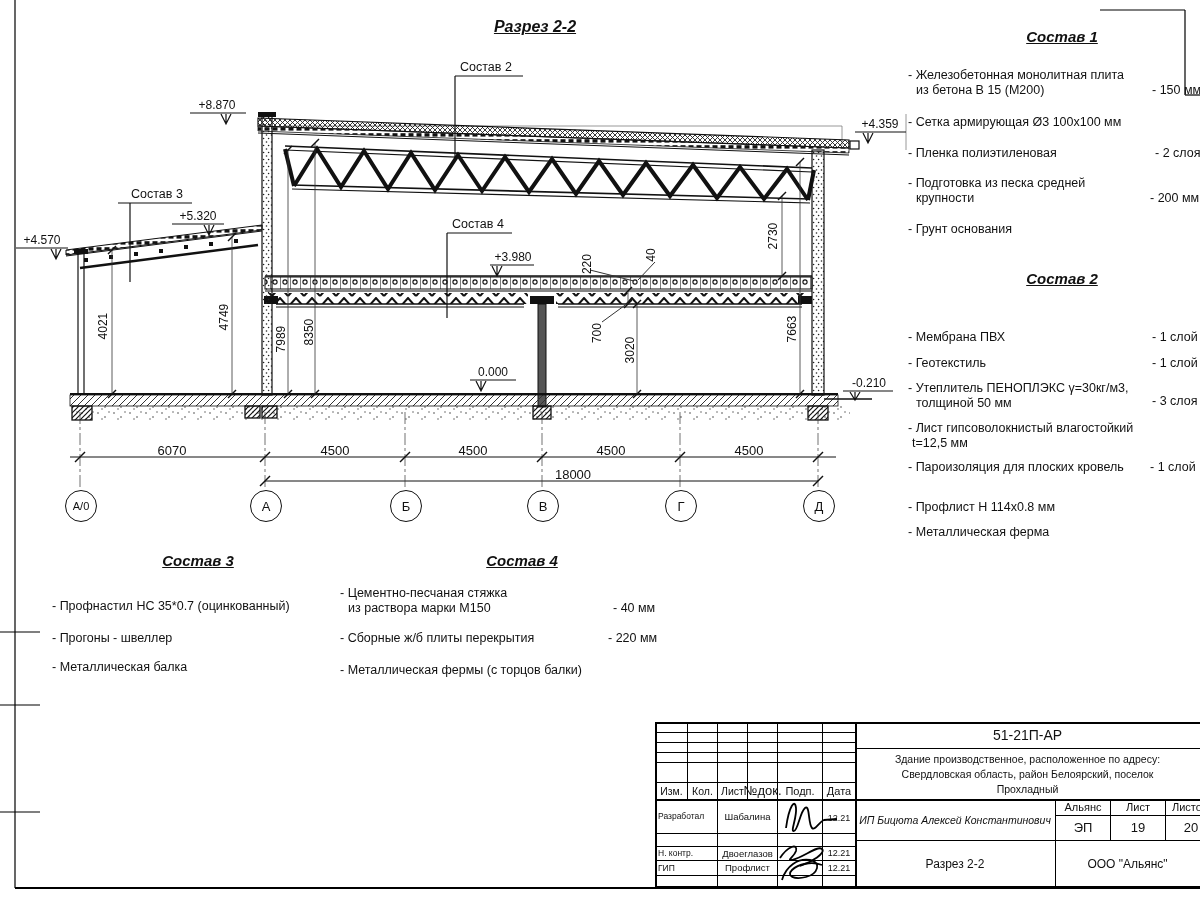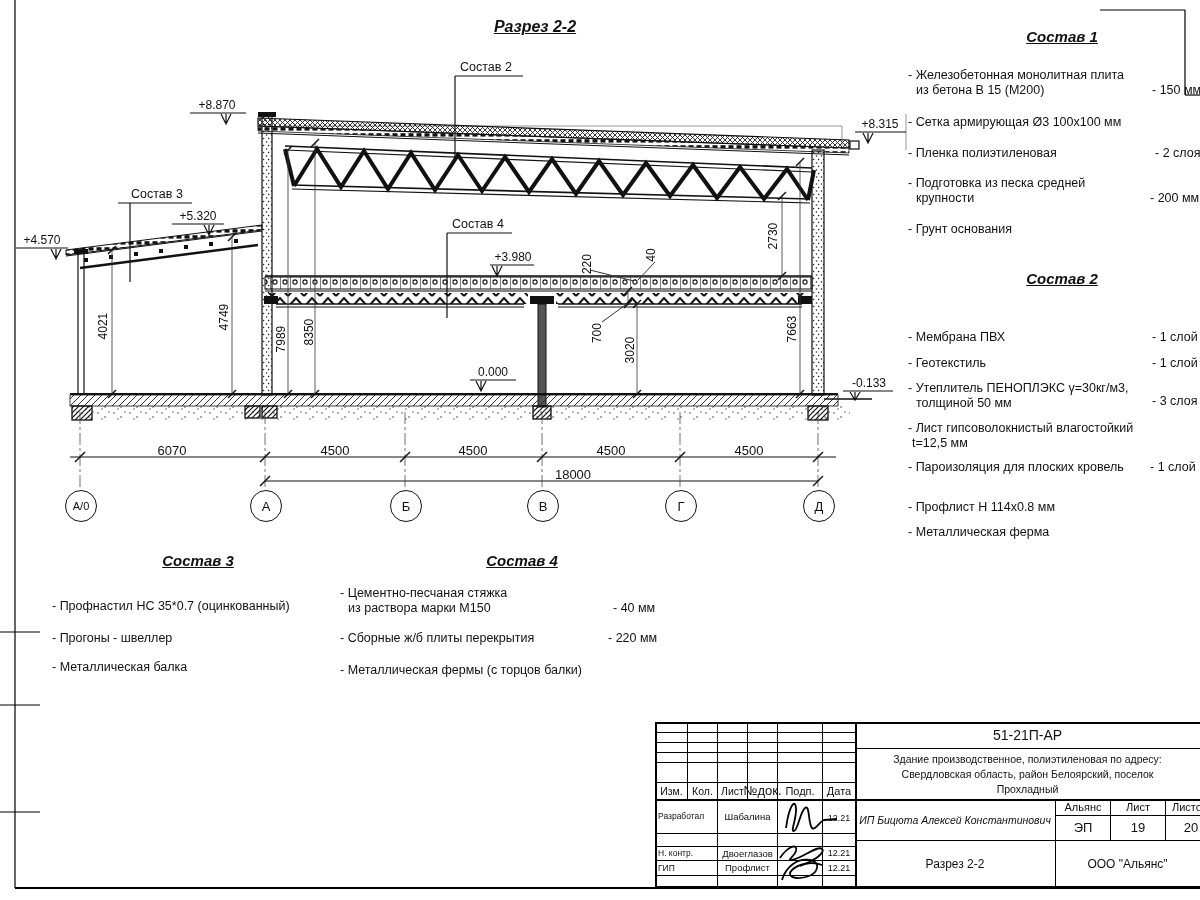--- a/index.html
+++ b/index.html
@@ -232,26 +232,26 @@
   </g>
 </svg>
 
 <div class="t ttl big c" style="left:455px;top:18px;width:160px">Разрез 2-2</div>
 
 <div class="t" style="left:460px;top:60px">Состав 2</div>
 <div class="t" style="left:131px;top:187px">Состав 3</div>
 <div class="t" style="left:452px;top:217px">Состав 4</div>
 
 <div class="t dim c" style="left:188px;top:98px;width:58px">+8.870</div>
-<div class="t dim c" style="left:853px;top:117px;width:54px">+8.315</div>
+<div class="t dim c" style="left:853px;top:117px;width:54px">+4.359</div>
 <div class="t dim c" style="left:170px;top:209px;width:56px">+5.320</div>
 <div class="t dim c" style="left:14px;top:233px;width:56px">+4.570</div>
 <div class="t dim c" style="left:488px;top:250px;width:50px">+3.980</div>
 <div class="t dim c" style="left:468px;top:365px;width:50px">0.000</div>
-<div class="t dim c" style="left:841px;top:376px;width:56px">-0.133</div>
+<div class="t dim c" style="left:841px;top:376px;width:56px">-0.210</div>
 
 <div class="t dim rot c" style="left:83px;top:319px;width:40px">4021</div>
 <div class="t dim rot c" style="left:204px;top:310px;width:40px">4749</div>
 <div class="t dim rot c" style="left:261px;top:332px;width:40px">7989</div>
 <div class="t dim rot c" style="left:289px;top:325px;width:40px">8350</div>
 <div class="t dim rot c" style="left:567px;top:257px;width:40px">220</div>
 <div class="t dim rot c" style="left:631px;top:248px;width:40px">40</div>
 <div class="t dim rot c" style="left:577px;top:326px;width:40px">700</div>
 <div class="t dim rot c" style="left:610px;top:343px;width:40px">3020</div>
 <div class="t dim rot c" style="left:753px;top:229px;width:40px">2730</div>
@@ -349,21 +349,21 @@
 <div class="cell" style="left:718px;top:806px;width:59px;height:20px;font-size:9.5px">Шабалина</div>
 <div class="cell" style="left:823px;top:810px;width:32px;height:16px;font-size:9px">12.21</div>
 <div class="cell cellL" style="left:658px;top:846px;width:60px;height:14px;font-size:8.5px">Н. контр.</div>
 <div class="cell" style="left:718px;top:846px;width:59px;height:14px;font-size:9.5px">Двоеглазов</div>
 <div class="cell" style="left:823px;top:846px;width:32px;height:14px;font-size:9px">12.21</div>
 <div class="cell cellL" style="left:658px;top:860px;width:60px;height:15px;font-size:8.5px">ГИП</div>
 <div class="cell" style="left:718px;top:860px;width:59px;height:15px;font-size:9.5px">Профлист</div>
 <div class="cell" style="left:823px;top:860px;width:32px;height:15px;font-size:9px">12.21</div>
 
 <div class="cell" style="left:855px;top:722px;width:345px;height:26px;font-size:14px">51-21П-АР</div>
-<div class="cell" style="left:860px;top:751px;width:335px;height:15px;font-size:10.5px">Здание производственное, полиэтиленовая по адресу:</div>
+<div class="cell" style="left:860px;top:751px;width:335px;height:15px;font-size:10.5px">Здание производственное, расположенное по адресу:</div>
 <div class="cell" style="left:860px;top:766px;width:335px;height:15px;font-size:10.5px">Свердловская область, район Белоярский, поселок</div>
 <div class="cell" style="left:860px;top:781px;width:335px;height:15px;font-size:10.5px">Прохладный</div>
 <div class="cell" style="left:857px;top:799px;width:196px;height:41px;font-size:10.5px;font-style:italic">ИП Бицюта Алексей Константинович</div>
 <div class="cell" style="left:1056px;top:799px;width:54px;height:16px;font-size:11px">Альянс</div>
 <div class="cell" style="left:1111px;top:799px;width:54px;height:16px;font-size:11px">Лист</div>
 <div class="cell cellL" style="left:1172px;top:799px;width:55px;height:16px;font-size:11px">Листов</div>
 <div class="cell" style="left:1056px;top:815px;width:54px;height:25px;font-size:13px">ЭП</div>
 <div class="cell" style="left:1111px;top:815px;width:54px;height:25px;font-size:13px">19</div>
 <div class="cell" style="left:1166px;top:815px;width:50px;height:25px;font-size:13px">20</div>
 <div class="cell" style="left:855px;top:840px;width:200px;height:48px;font-size:12px">Разрез 2-2</div>

